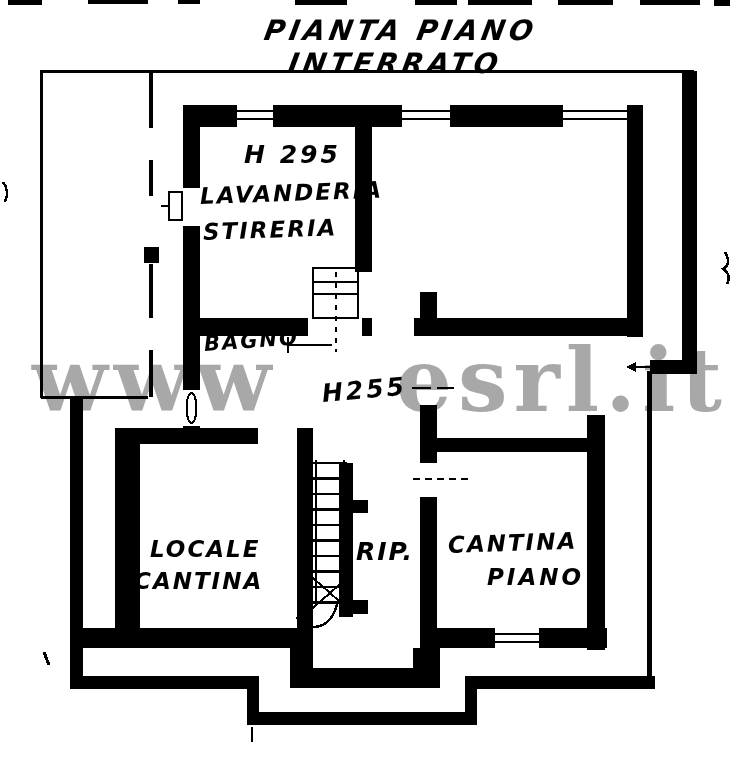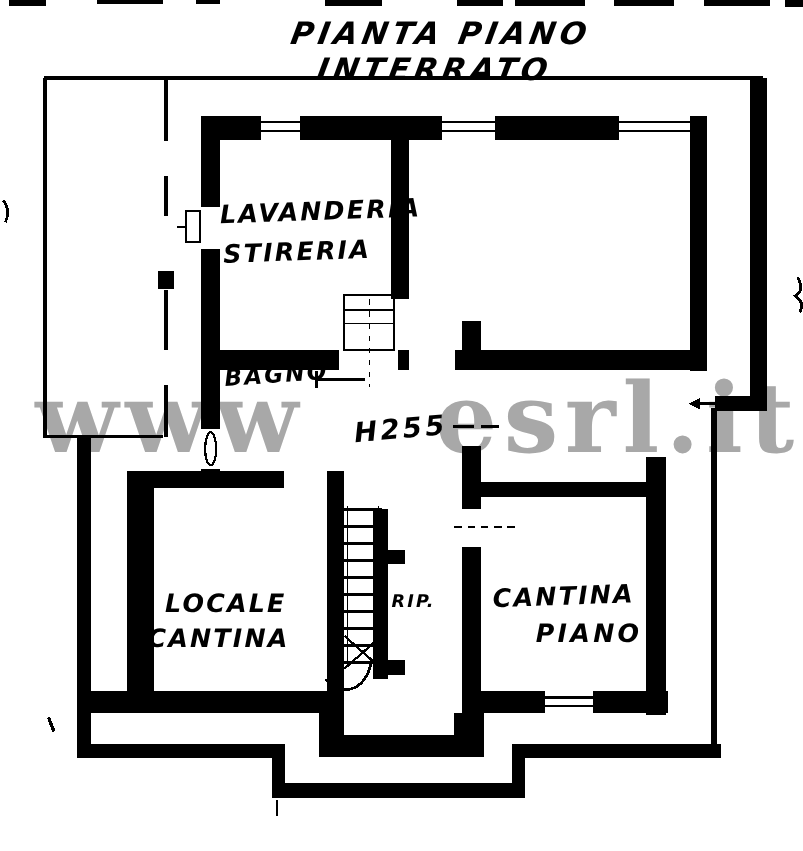--- a/index.html
+++ b/index.html
@@ -172,29 +172,30 @@
       <line x1="313" y1="602.5" x2="347" y2="602.5" stroke-width="2.5"></line>
       <line x1="313" y1="578" x2="347" y2="608" stroke-width="2"></line>
       <line x1="313" y1="608" x2="347" y2="578" stroke-width="2"></line>
       <path d="M338,600 C333,626 315,634 299,620" stroke-width="2.5"></path>
       <polygon points="295,618 306,613 304,627" fill="#000" stroke="none"></polygon>
     </g>
   </svg>
 
   <div class="title">PIANTA PIANO INTERRATO</div>
 
+  <div class="lbl f25" style="left:244px;top:140px;">H 295</div>
   <div class="lbl f23 r-2" style="left:200px;top:183px;">LAVANDERIA</div>
   <div class="lbl f23 r-2" style="left:203px;top:219px;">STIRERIA</div>
 
 
   <div class="lbl f21 r-4" style="left:204px;top:332px;">BAGNO</div>
 
   <div class="lbl f25 r-5" style="left:322px;top:379px;">H255</div>
 
   <div class="lbl f23" style="left:150px;top:536px;text-align:right;">LOCALE</div>
   <div class="lbl f23" style="left:134px;top:568px;">CANTINA</div>
 
-  <div class="lbl f23" style="left:356px;top:537px;font-size:16px;">RIP.</div>
+  <div class="lbl f23" style="left:356px;top:537px;font-size:25px;">RIP.</div>
 
   <div class="lbl f23 r-2" style="left:448px;top:532px;">CANTINA</div>
   <div class="lbl f23" style="left:487px;top:564px;letter-spacing:3px;">PIANO</div>
 
 </div>
 
 </body></html>

